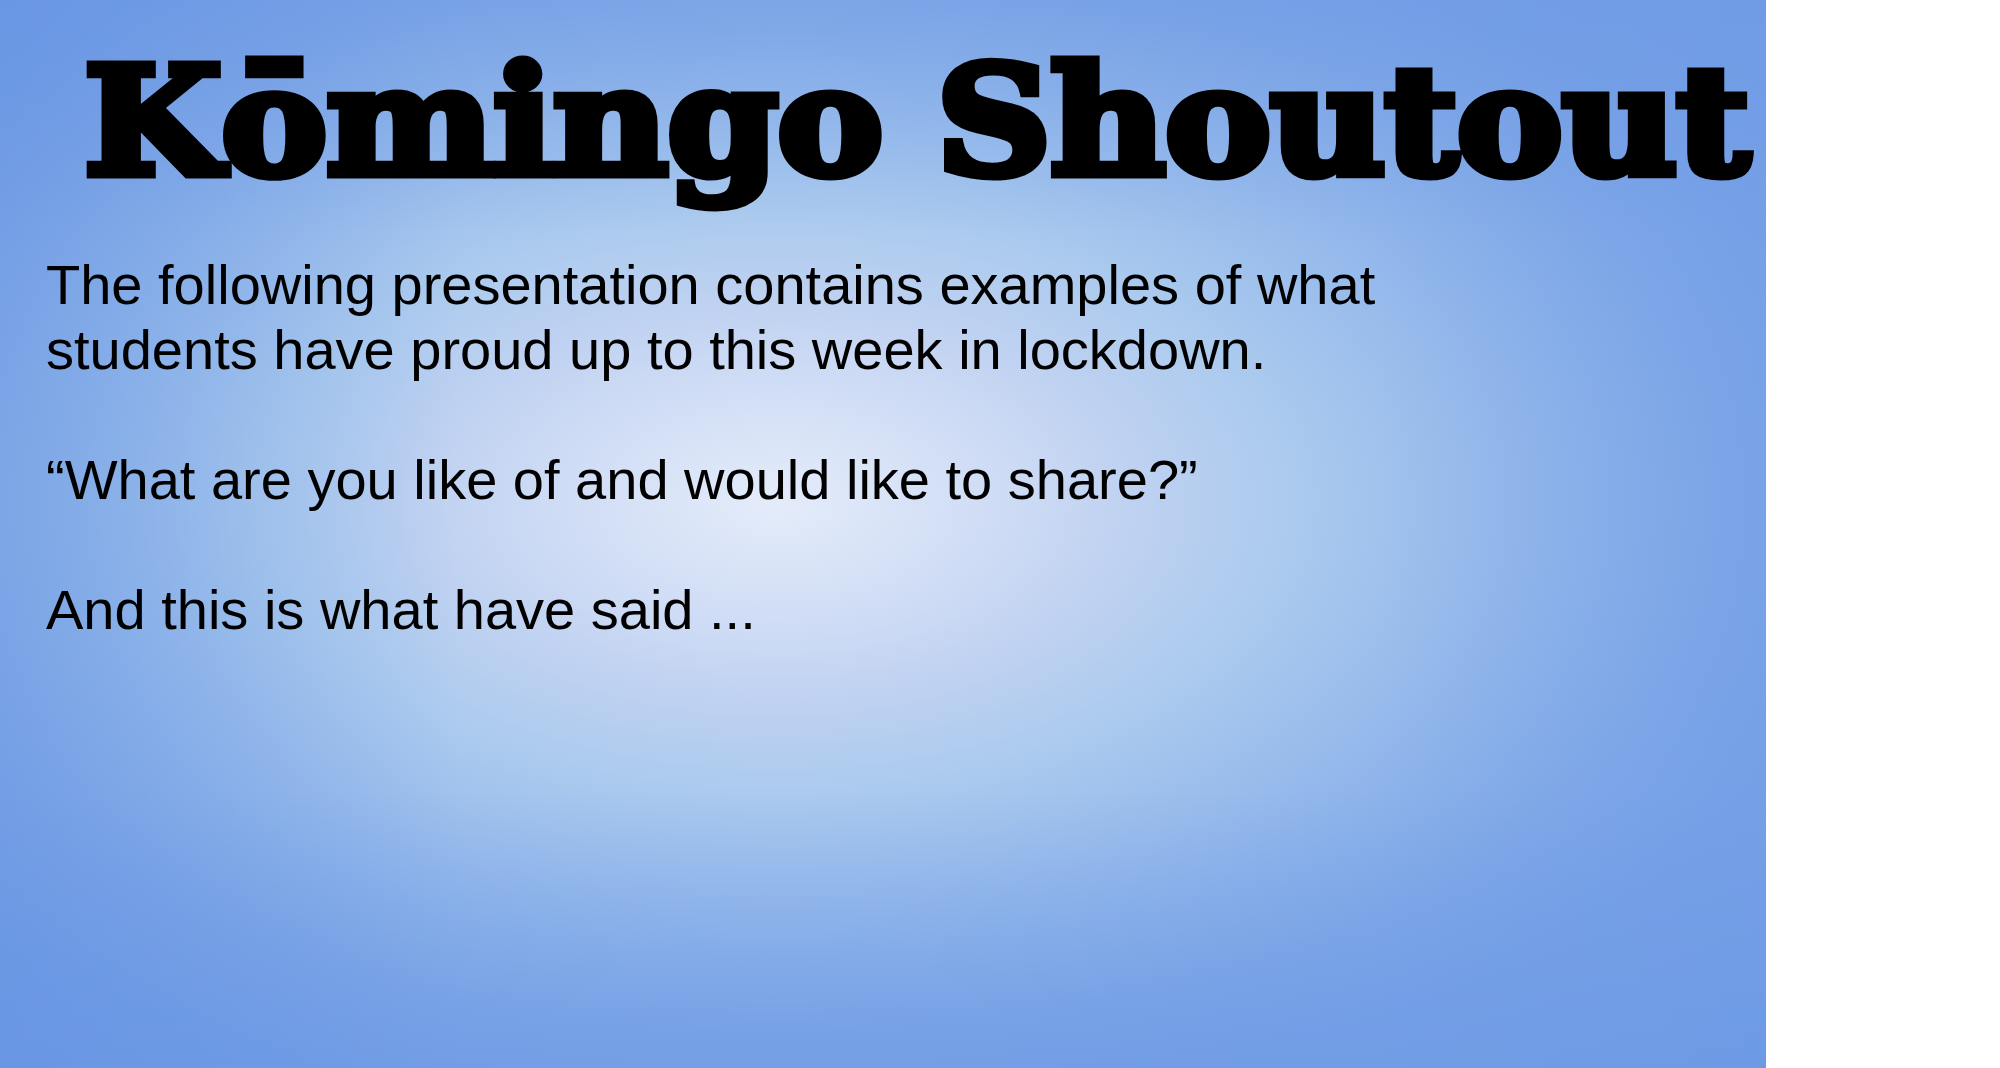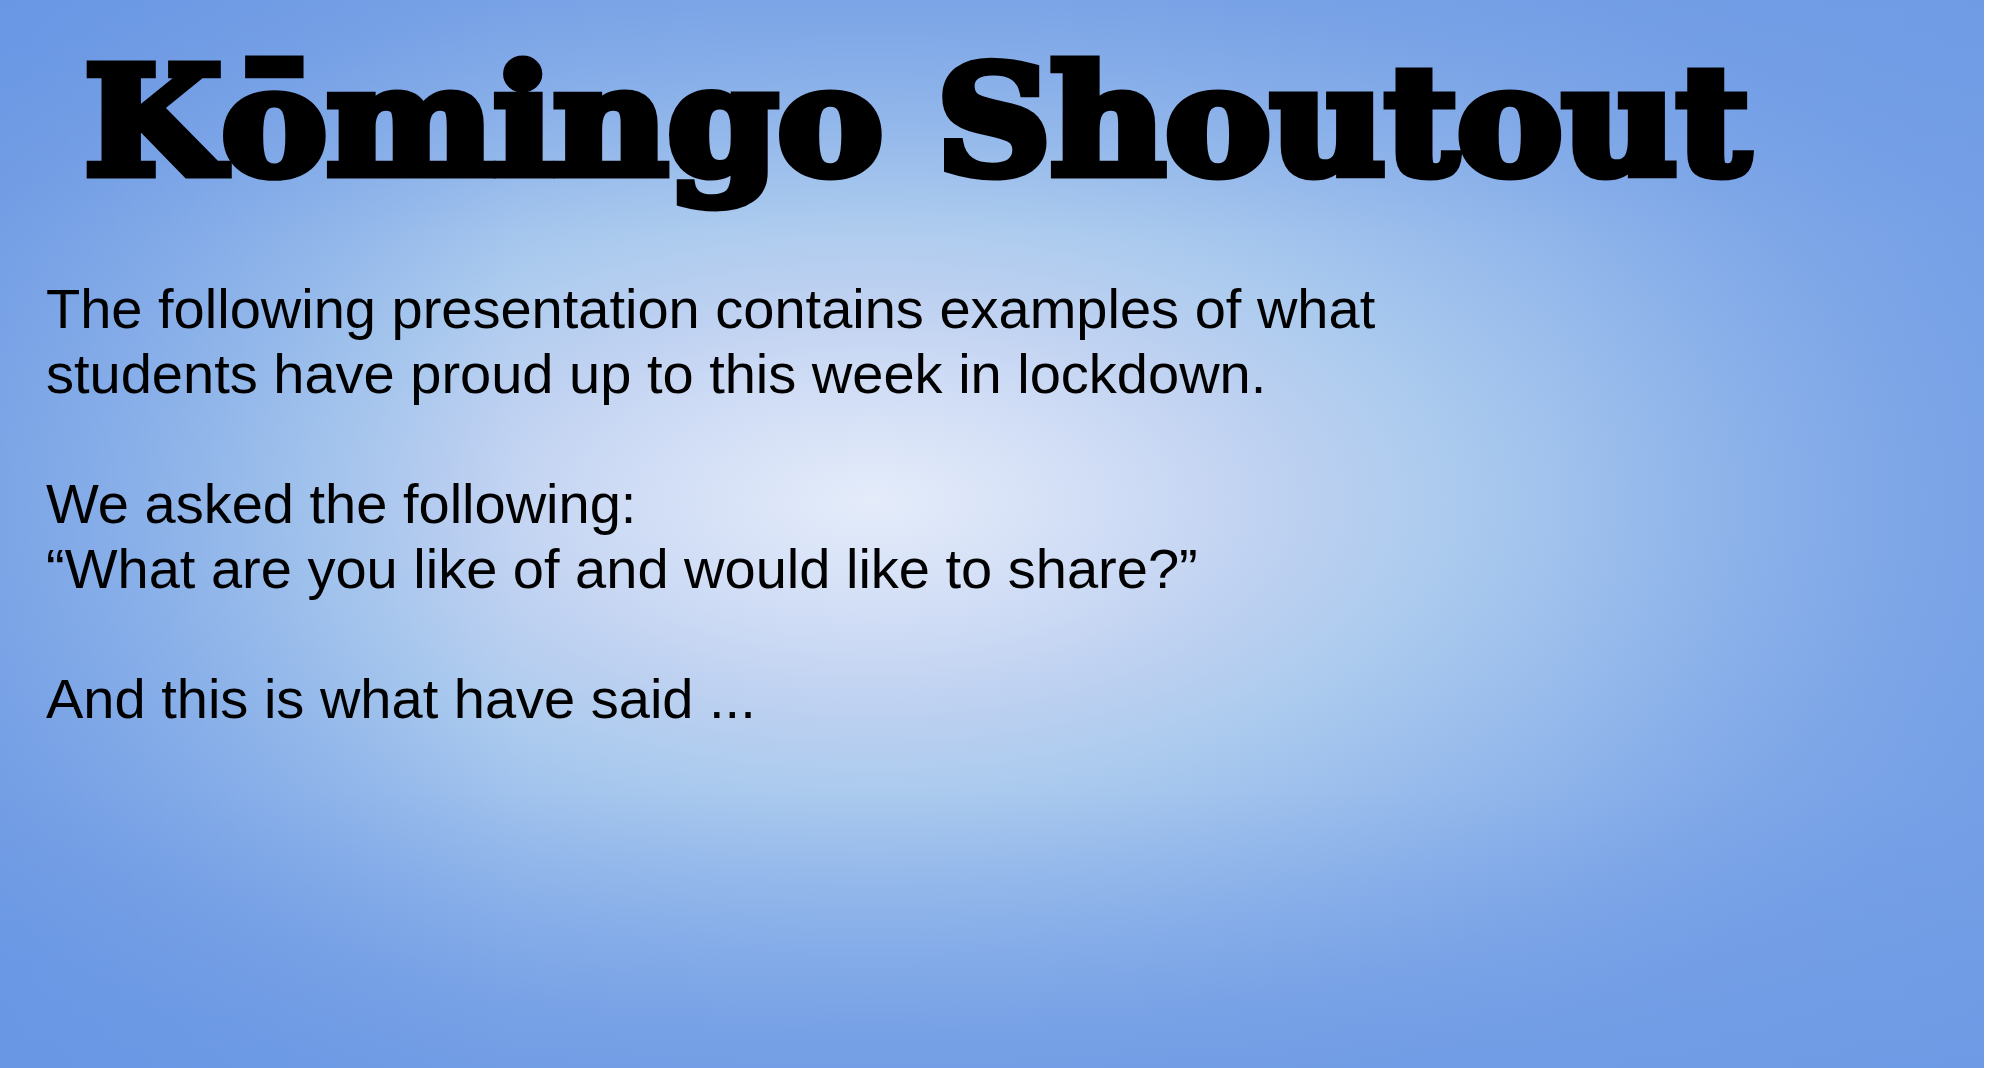--- a/index.html
+++ b/index.html
@@ -8,21 +8,21 @@
   }
   body {
     width: 2000px;
     height: 1068px;
     overflow: hidden;
     font-family: "Liberation Sans", sans-serif;
   }
 
   #slide {
     position: relative;
-    width: 1984px;
+    width: 1766px;
     height: 1068px;
     overflow: hidden;
     
     background-color: #7aa4e8;
     background-image:
       radial-gradient(ellipse 62% 58% at 44% 47%,
         #e4ecfa 0%,
         #dbe5f8 9%,
         #cfdcf5 20%,
         #bed1f1 33%,
@@ -66,21 +66,21 @@
     
     -webkit-text-stroke: 9px #000000;
     paint-order: stroke fill;
     transform: scaleX(1.06);
     transform-origin: left top;
   }
 
   #body-block {
     position: absolute;
     left: 46px;
-    top: 276px;
+    top: 252px;
     width: 1900px;
     color: #000000;
     font-family: "Liberation Sans", sans-serif;
     font-size: 56px;
     line-height: 65px;
     font-weight: 400;
     letter-spacing: 0px;
   }
 
   .para {
@@ -108,21 +108,20 @@
     <div id="body-block">
 
       <div class="para">
         <span class="line">The following presentation contains examples of what</span>
         <span class="line">students have proud up to this week in lockdown.</span>
       </div>
 
       <div class="spacer"></div>
 
       <div class="para">
-        <span class="line">We asked the following:</span>
         <span class="line">“What are you like of and would like to share?”</span>
       </div>
 
       <div class="spacer"></div>
 
       <div class="para">
         <span class="line">And this is what have said ...</span>
       </div>
 
     </div>

